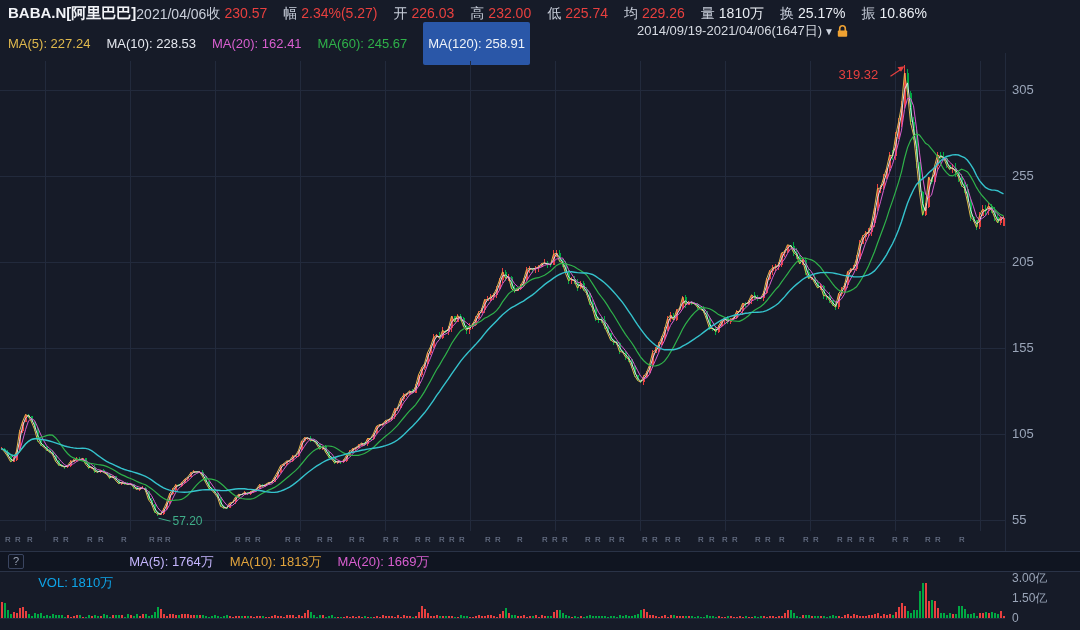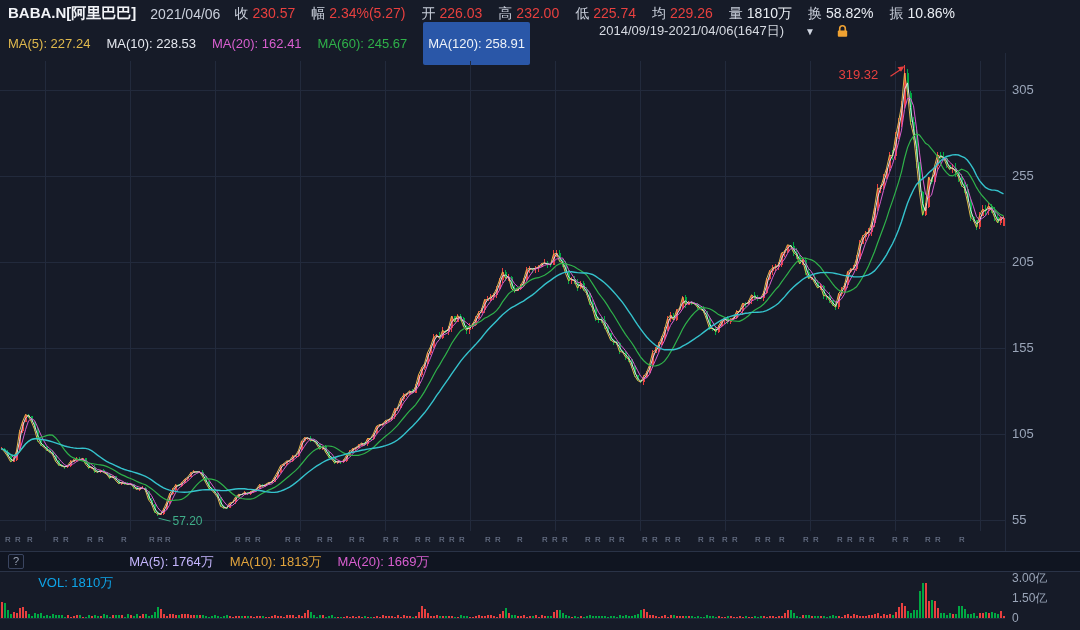--- a/index.html
+++ b/index.html
@@ -3,37 +3,37 @@
 <meta charset="utf-8">
 <style>
   html,body{margin:0;padding:0}
   body{
     width:1080px;height:630px;overflow:hidden;position:relative;
     background:#161b28;color:#dfe3ea;
     font-family:"Liberation Sans", sans-serif;
   }
   .header{
     position:absolute;left:0;top:0;width:1080px;height:27px;
-    display:flex;align-items:center;gap:14px;padding:0 8px;box-sizing:border-box;
+    display:flex;align-items:center;padding:0 8px;box-sizing:border-box;
     font-size:14px;white-space:nowrap;
   }
   .symbol{font-weight:bold;color:#f2f4f8;font-size:15px}
   .hdate{color:#c9cfdb}
   .hfields{display:flex;gap:16px}
   .hf{display:flex;gap:4px}
   .lbl{color:#c9cfdb}
   .val.up{color:#e8403f}
   .val.flat{color:#e9edf3}
   .ma-bar{
     position:absolute;left:0;top:22px;width:857px;height:26px;
     display:flex;align-items:flex-start;gap:16px;padding:0 8px;box-sizing:border-box;
     font-size:13px;white-space:nowrap;
   }
   .ma-items{display:flex;gap:16px;align-items:center}
-  .ma-right{margin-left:auto;display:flex;align-items:center;gap:21px;color:#d6dae2;font-size:13px}
+  .ma-right{margin-left:auto;display:flex;align-items:center;gap:2px;color:#d6dae2;font-size:13px}
   .dd{font-size:10px;color:#cfd5e0}
   .chart-svg{position:absolute;left:0;top:53px}
   .vol-svg{position:absolute;left:0;top:572px}
   .vol-bar{
     position:absolute;left:0;top:551px;width:1080px;height:21px;
     background:#101521;border-top:1px solid #2a3347;border-bottom:1px solid #2a3347;
     display:flex;align-items:center;gap:14px;padding:0 8px;box-sizing:border-box;
     font-size:13px;white-space:nowrap;
   }
   .help{
@@ -72,21 +72,21 @@
       <span class="hf">
         <span class="lbl">均</span>
         <span class="val up">229.26</span>
       </span>
       <span class="hf">
         <span class="lbl">量</span>
         <span class="val flat">1810万</span>
       </span>
       <span class="hf">
         <span class="lbl">换</span>
-        <span class="val flat">58.82%</span>
+        <span class="val flat">25.17%</span>
       </span>
       <span class="hf">
         <span class="lbl">振</span>
         <span class="val flat">10.86%</span>
       </span>
     </div>
 </div>
 
 <div class="ma-bar">
   <div class="ma-items">

